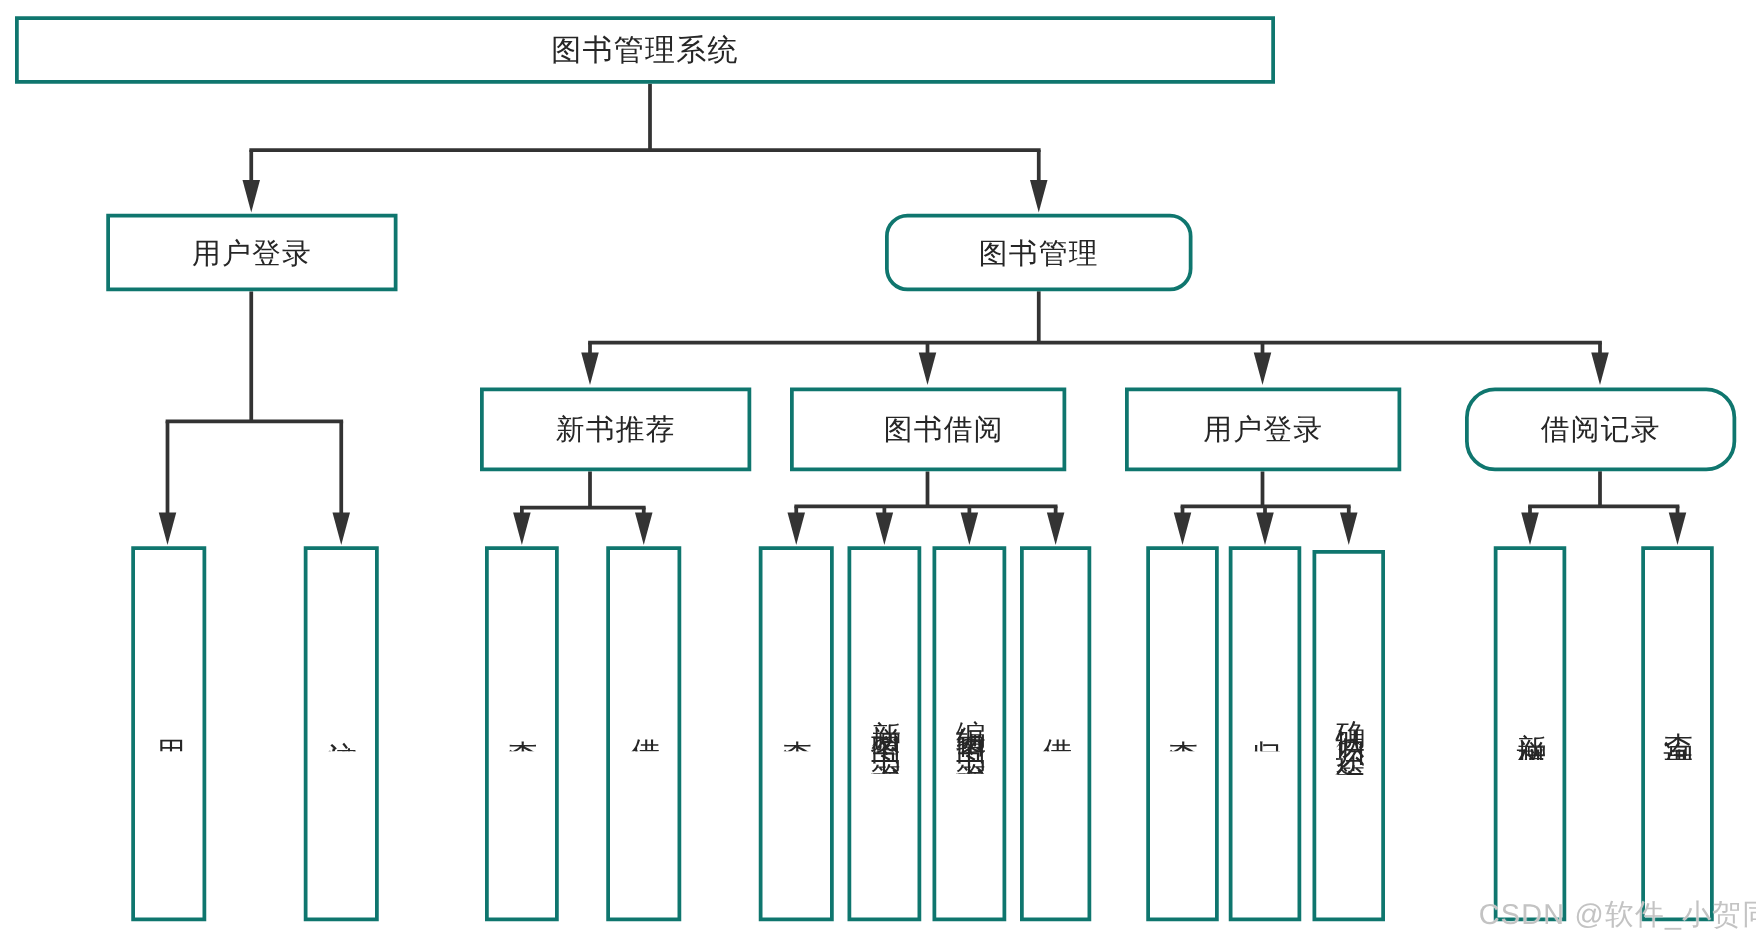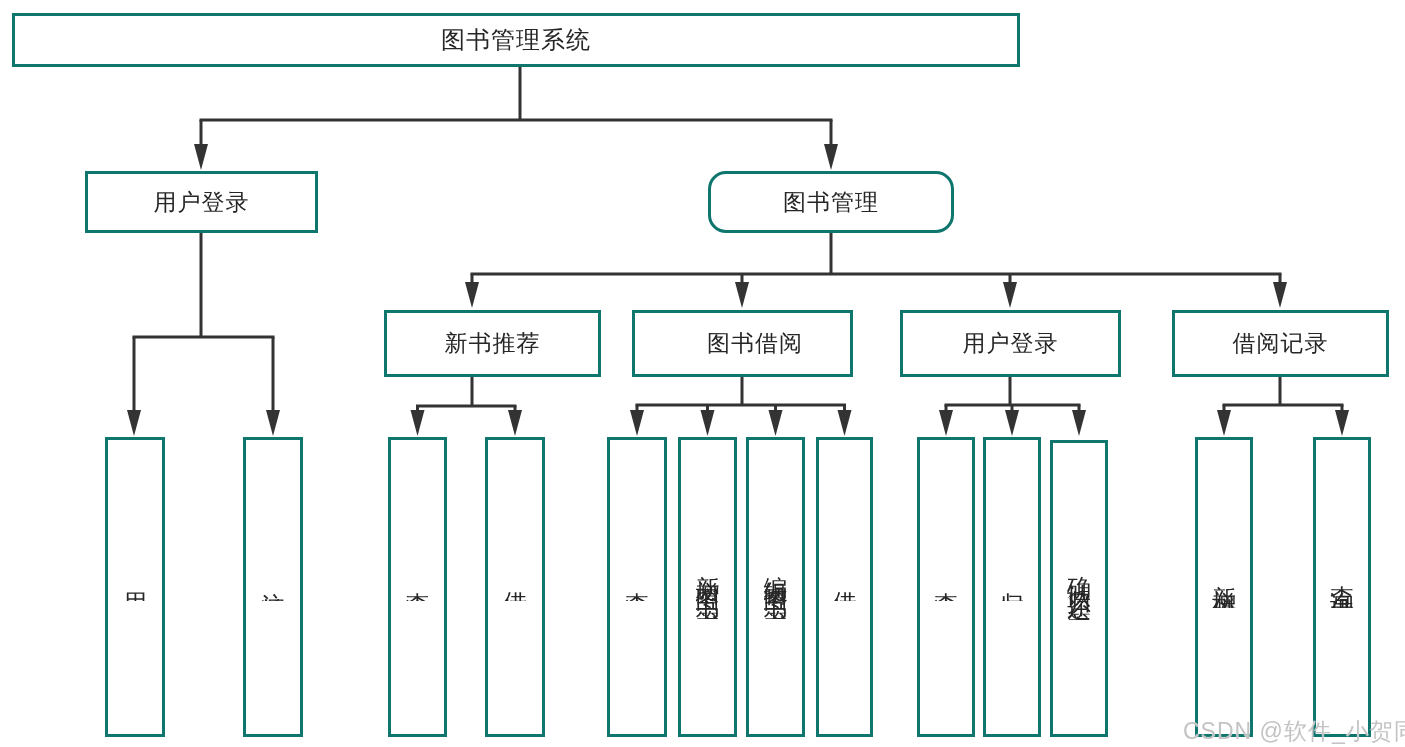--- a/index.html
+++ b/index.html
@@ -147,21 +147,21 @@
 
   <div class="node h" style="left:364px; top:310px; width:217px; height:67px;margin-left:20px;">
     <span>新书推荐</span>
   </div>
   <div class="node h" style="left:632px; top:310px; width:221px; height:67px;padding-left:25px;">
     <span>图书借阅</span>
   </div>
   <div class="node h" style="left:900px; top:310px; width:221px; height:67px;">
     <span>用户登录</span>
   </div>
-  <div class="node h" style="left:1172px; top:310px; width:217px; height:67px;">
+  <div class="node h" style="left:1172px; top:310px; width:217px; height:67px;border-radius:24px;">
     <span>借阅记录</span>
   </div>
 
   <div class="node leaf" style="left:105px; top:437px; width:60px; height:300px;">
     <span class="vtext">用户登录</span>
   </div>
   <div class="node leaf" style="left:243px; top:437px; width:60px; height:300px;">
     <span class="vtext">注销登录</span>
   </div>
 

